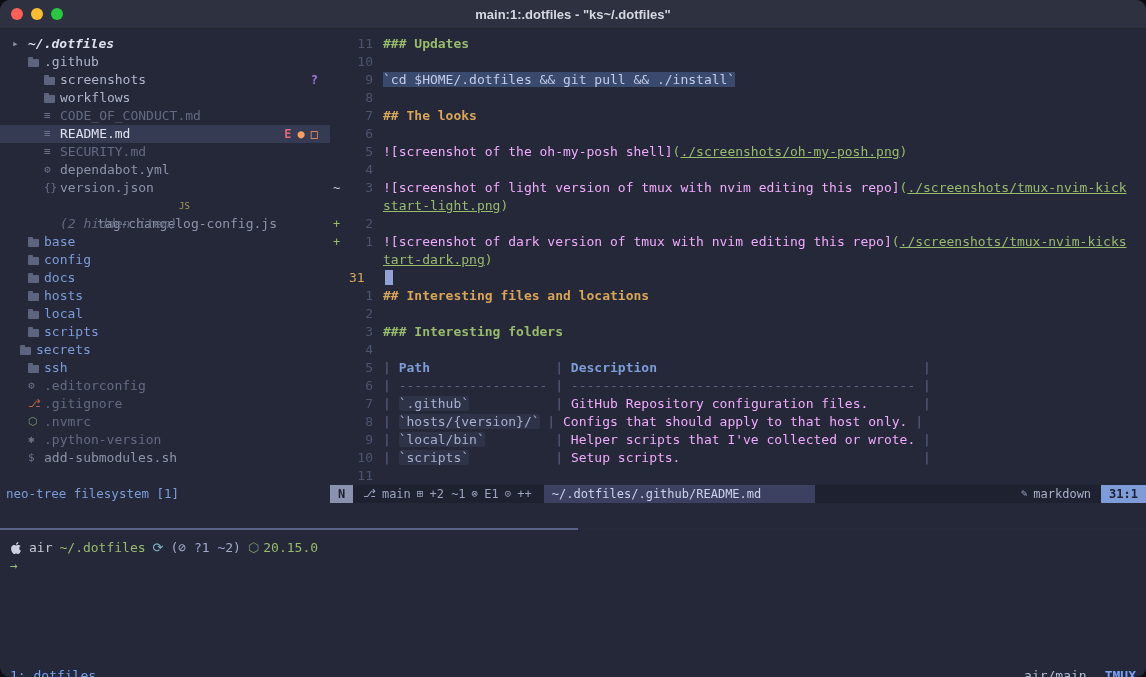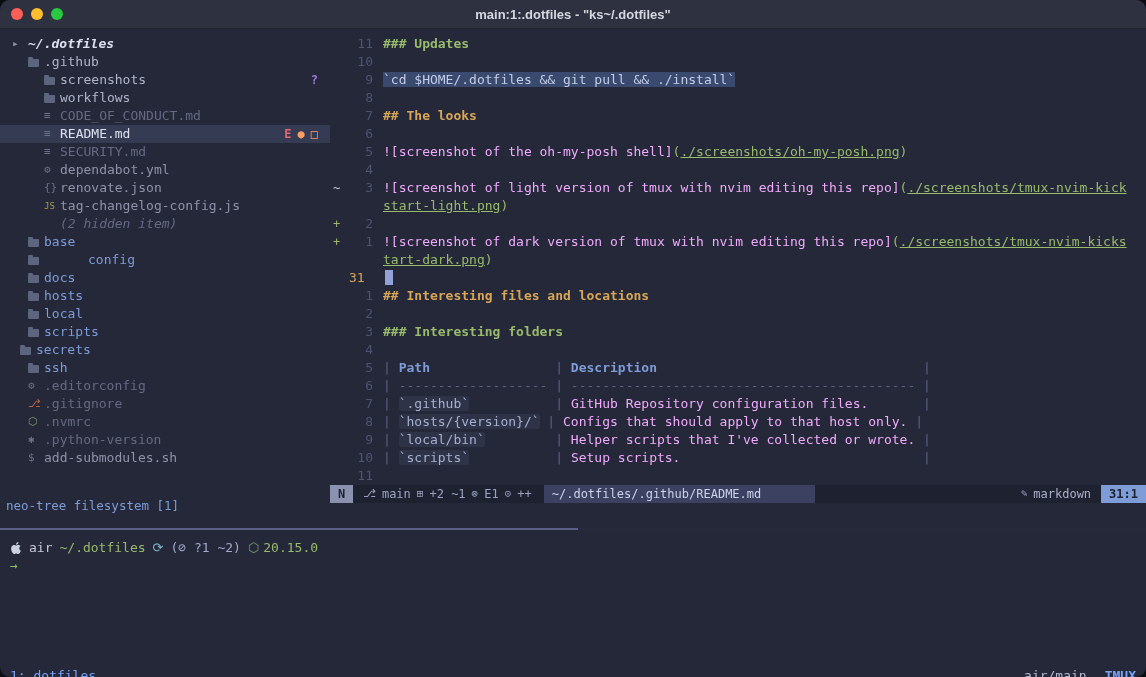--- a/index.html
+++ b/index.html
@@ -23,21 +23,21 @@
   .ficon{width:16px;flex:none;font-size:11px;color:#6a7189;display:inline-flex;align-items:center;}
   .ic-js{font-size:9px;color:#a89a56;}
   .ic-git{color:#b5643f}.ic-hex{color:#76946a}.ic-star{color:#6a7189}
   .i-folder{width:11px;height:8px;background:#5d647e;border-radius:1px;position:relative;margin-top:1px;}
   .i-folder::before{content:"";position:absolute;top:-2px;left:0;width:5px;height:2px;background:#5d647e;
                     border-radius:1px 1px 0 0;}
   .c-bright{color:#dde1ee}.c-fg{color:#aeb5ca}.c-dim{color:#646a82}.c-muted{color:#8d93a9}.c-blue{color:#7e9cd8}
   .ital{font-style:italic}.bold{font-weight:bold}
   .badges{margin-left:auto;padding-right:12px;display:flex;gap:6px;font-size:12px;}
   .b-red{color:#e46876;font-weight:bold}.b-orange{color:#ff9e64}.b-purple{color:#9d7cd8;font-weight:bold}
-  .nt-status{height:18px;line-height:18px;font-size:12.5px;color:#7e9cd8;padding-left:6px;margin-top:12px;}
+  .nt-status{height:18px;line-height:18px;font-size:12.5px;color:#7e9cd8;padding-left:6px;margin-top:0;}
   
   .editor{flex:1;min-width:0;padding-top:6px;display:flex;flex-direction:column;font-size:13px;}
   .ebuf{height:450px;flex:none;overflow:hidden;}
   .eline{height:18px;line-height:18px;display:flex;white-space:pre;}
   .sign{width:14px;flex:none;padding-left:3px;font-size:12px;color:transparent;}
   .sc-white{color:#c3c9dc}.sc-green{color:#98bb6c}
   .lnum{width:26px;flex:none;text-align:right;color:#4c5470;}
   .lnum.cur{text-align:left;color:#d8a657;padding-left:2px;}
   .ltext{padding-left:10px;flex:1;min-width:0;overflow:hidden;}
   .cursor{display:inline-block;width:8px;height:15px;background:#93a2d6;vertical-align:-3px;}
@@ -100,25 +100,25 @@
     <div class="neotree">
       <div class="nt-items">
           <div class="tree-row" style="padding-left: 12px;"><span class="tree-arrow">▸</span><span class="tree-label c-bright ital bold">~/.dotfiles</span></div>
           <div class="tree-row" style="padding-left: 28px;"><span class="ficon"><span class="i-folder"></span></span><span class="tree-label c-fg">.github</span></div>
           <div class="tree-row" style="padding-left: 44px;"><span class="ficon"><span class="i-folder"></span></span><span class="tree-label c-fg">screenshots</span><span class="badges"><span class="badge b-purple">?</span></span></div>
           <div class="tree-row" style="padding-left: 44px;"><span class="ficon"><span class="i-folder"></span></span><span class="tree-label c-fg">workflows</span></div>
           <div class="tree-row" style="padding-left: 44px;"><span class="ficon ic-doc">≡</span><span class="tree-label c-dim">CODE_OF_CONDUCT.md</span></div>
           <div class="tree-row selected" style="padding-left: 44px;"><span class="ficon ic-doc">≡</span><span class="tree-label c-bright">README.md</span><span class="badges"><span class="badge b-red">E</span><span class="badge b-orange">●</span><span class="badge b-orange">□</span></span></div>
           <div class="tree-row" style="padding-left: 44px;"><span class="ficon ic-doc">≡</span><span class="tree-label c-dim">SECURITY.md</span></div>
           <div class="tree-row" style="padding-left: 44px;"><span class="ficon ic-gear">⚙</span><span class="tree-label c-muted">dependabot.yml</span></div>
-          <div class="tree-row" style="padding-left: 44px;"><span class="ficon ic-braces">{}</span><span class="tree-label c-muted">renovate.json</span></div>
-          <div class="tree-row" style="padding-left: 44px;"><span class="ficon ic-js">JS</span><span class="tree-label c-muted">tag-changelog-config.js</span></div>
+          <div class="tree-row" style="padding-left: 44px;"><span class="ficon ic-braces">{}</span><span class="tree-label c-muted">version.json</span></div>
+          <div class="tree-row" style="padding-left: 44px; flex-direction: column;"><span class="ficon ic-js">JS</span><span class="tree-label c-muted">tag-changelog-config.js</span></div>
           <div class="tree-row" style="padding-left: 44px;"><span class="ficon"></span><span class="tree-label c-dim ital">(2 hidden item)</span></div>
           <div class="tree-row" style="padding-left: 28px;"><span class="ficon"><span class="i-folder"></span></span><span class="tree-label c-blue">base</span></div>
-          <div class="tree-row" style="padding-left: 28px; gap: 44px;"><span class="ficon"><span class="i-folder"></span></span><span class="tree-label c-blue">config</span></div>
+          <div class="tree-row" style="padding-left: 28px;"><span class="ficon"><span class="i-folder"></span></span><span class="tree-label c-blue">config</span></div>
           <div class="tree-row" style="padding-left: 28px;"><span class="ficon"><span class="i-folder"></span></span><span class="tree-label c-blue">docs</span></div>
           <div class="tree-row" style="padding-left: 28px;"><span class="ficon"><span class="i-folder"></span></span><span class="tree-label c-blue">hosts</span></div>
           <div class="tree-row" style="padding-left: 28px;"><span class="ficon"><span class="i-folder"></span></span><span class="tree-label c-blue">local</span></div>
           <div class="tree-row" style="padding-left: 28px;"><span class="ficon"><span class="i-folder"></span></span><span class="tree-label c-blue">scripts</span></div>
           <div class="tree-row" style="padding-left: 20px;"><span class="ficon"><span class="i-folder"></span></span><span class="tree-label c-blue">secrets</span></div>
           <div class="tree-row" style="padding-left: 28px;"><span class="ficon"><span class="i-folder"></span></span><span class="tree-label c-blue">ssh</span></div>
           <div class="tree-row" style="padding-left: 28px;"><span class="ficon ic-gear">⚙</span><span class="tree-label c-dim">.editorconfig</span></div>
           <div class="tree-row" style="padding-left: 28px;"><span class="ficon ic-git">⎇</span><span class="tree-label c-dim">.gitignore</span></div>
           <div class="tree-row" style="padding-left: 28px;"><span class="ficon ic-hex">⬡</span><span class="tree-label c-dim">.nvmrc</span></div>
           <div class="tree-row" style="padding-left: 28px;"><span class="ficon ic-star">✱</span><span class="tree-label c-dim">.python-version</span></div>

